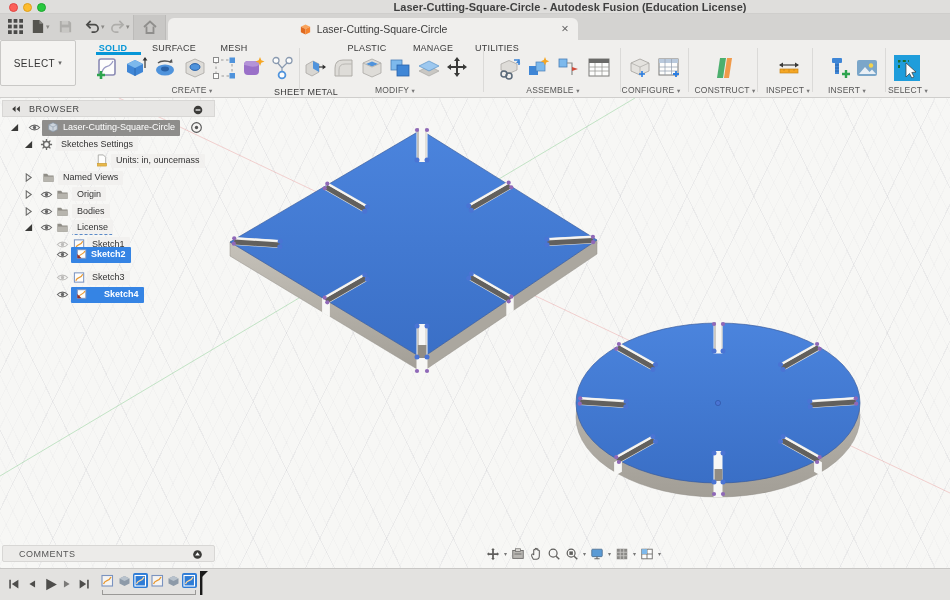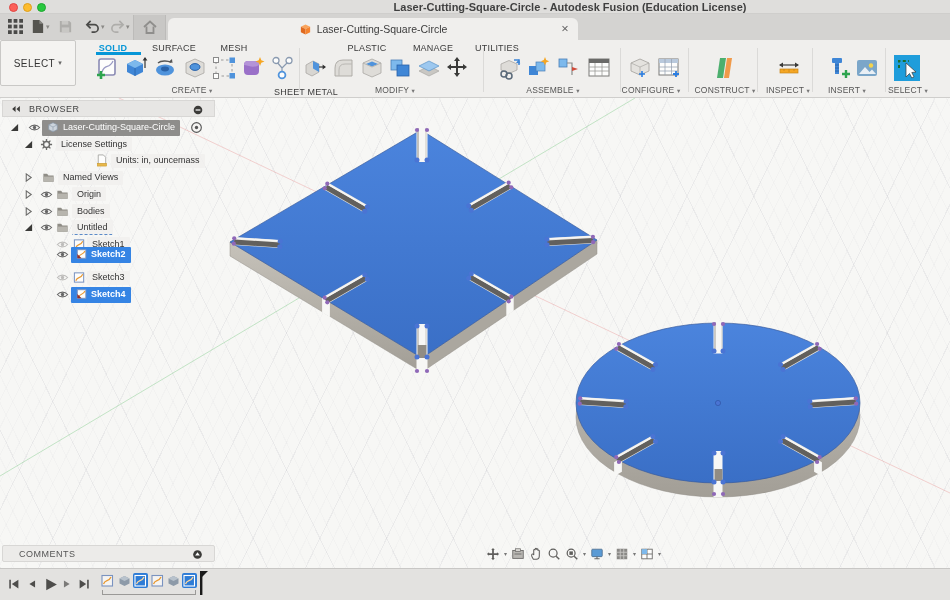--- a/index.html
+++ b/index.html
@@ -523,21 +523,21 @@
             <path d="M9 1 V9 H1 Z" fill="#3a3a38"></path>
           </svg>
         </div>
         <div class="cell" style="left: 40px;">
           <svg width="13" height="13" viewBox="0 0 14 14" style="display:block">
             <circle cx="7" cy="7" r="3.2" fill="none" stroke="#6a6a68" stroke-width="1.5"></circle>
             <path d="M7 1 v2.4 M7 10.6 V13 M1 7 h2.4 M10.6 7 H13 M2.8 2.8 l1.7 1.7 M9.5 9.5 l1.7 1.7 M11.2 2.8 L9.5 4.5 M4.5 9.5 l-1.7 1.7" stroke="#6a6a68" stroke-width="1.4"></path>
           </svg>
         </div>
         <div class="cell" style="left: 56px;">
-          <span class="blabel">License Settings</span>
+          <span class="blabel">Sketches Settings</span>
         </div>
       </div>
       <div class="brow abs" style="left: 0px; top: 55.4px; width: 215px; margin-left: 39px;">
         <div class="cell" style="left: 56px;">
           <svg width="13" height="13" viewBox="0 0 14 14" style="display:block">
             <path d="M3.5 1 H9 L11.5 3.5 V11 H3.5 Z" fill="#fdfdfc" stroke="#a0a09e" stroke-width="0.9"></path>
             <rect x="2.5" y="10" width="10" height="3" fill="#e8b84a" stroke="#c89a30" stroke-width="0.6"></rect>
           </svg>
         </div>
         <div class="cell" style="left: 72px;">
@@ -616,21 +616,21 @@
             <circle cx="7" cy="7" r="1.8" fill="#666"></circle>
           </svg>
         </div>
         <div class="cell" style="left: 56px;">
           <svg width="13" height="13" viewBox="0 0 14 14" style="display:block">
             <path d="M1.5 3 h4 l1.4 1.8 H12.5 V11.5 H1.5 Z" fill="#8f8d86"></path>
             <path d="M1.5 6 H12.5 V11.5 H1.5 Z" fill="#b7b5ae"></path>
           </svg>
         </div>
         <div class="cell" style="left: 72px;">
-          <span class="blabel" style="border-bottom: 1.5px dashed rgb(90, 138, 200);">Untitled</span>
+          <span class="blabel" style="border-bottom: 1.5px dashed rgb(90, 138, 200);">License</span>
         </div>
       </div>
       <div class="brow abs" style="left: 0px; top: 138.9px; width: 215px;">
         <div class="cell" style="left: 56px;">
           <svg width="13" height="13" viewBox="0 0 14 14" style="display:block">
             <path d="M1.5 7 C4.5 3.6 9.5 3.6 12.5 7 C9.5 10.4 4.5 10.4 1.5 7 Z" fill="none" stroke="#bdbcba" stroke-width="1.2"></path>
             <circle cx="7" cy="7" r="1.8" fill="#bdbcba"></circle>
           </svg>
         </div>
         <div class="cell" style="left: 73px;">
@@ -679,21 +679,21 @@
         </div>
       </div>
       <div class="brow abs" style="left: 0px; top: 189px; width: 215px;">
         <div class="cell" style="left: 56px;">
           <svg width="13" height="13" viewBox="0 0 14 14" style="display:block">
             <path d="M1.5 7 C4.5 3.6 9.5 3.6 12.5 7 C9.5 10.4 4.5 10.4 1.5 7 Z" fill="none" stroke="#666" stroke-width="1.2"></path>
             <circle cx="7" cy="7" r="1.8" fill="#666"></circle>
           </svg>
         </div>
         <div class="cell" style="left: 71px;">
-          <span class="blabel bluesel" style="display: inline-flex; align-items: center; gap: 3px;">
+          <span class="blabel bluesel" style="display: inline-flex; align-items: center; gap: 16px;">
             <svg width="12" height="12" viewBox="0 0 14 14" style="display:block">
               <rect x="1.5" y="2" width="10" height="10" fill="#fdfdfc" stroke="#7a93c0" stroke-width="1.1"></rect>
               <path d="M3 10.5 C5 5.5 8 9 10.5 3.5" stroke="#e89830" stroke-width="1.3" fill="none"></path>
               <path d="M1.5 12 H6.5 L1.5 7 Z" fill="#8e2f2f"></path>
             </svg>
             <span>Sketch4</span>
           </span>
         </div>
       </div>
     </div>

